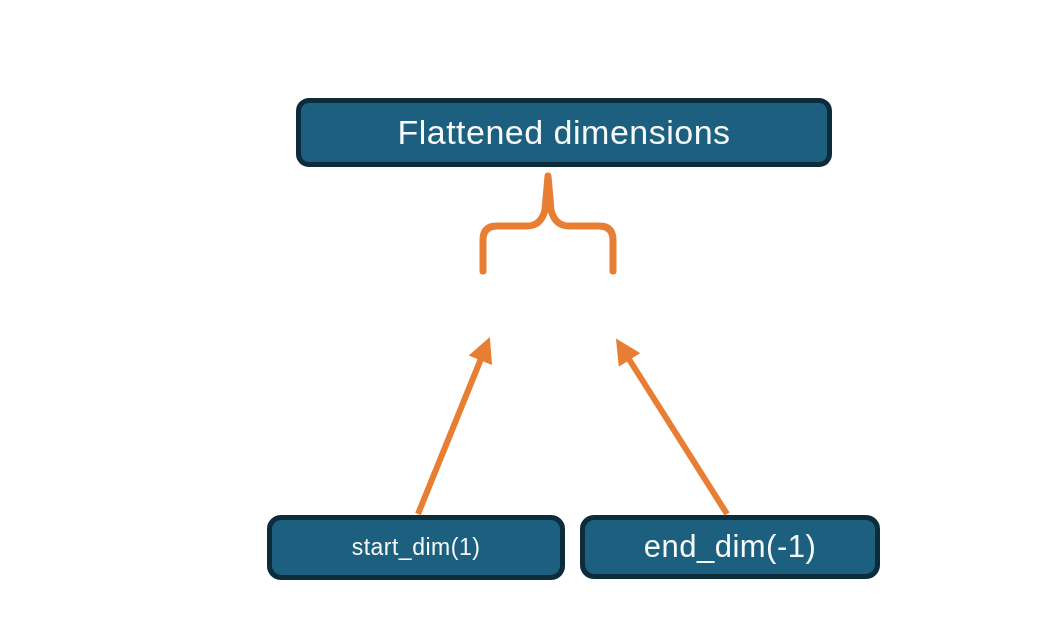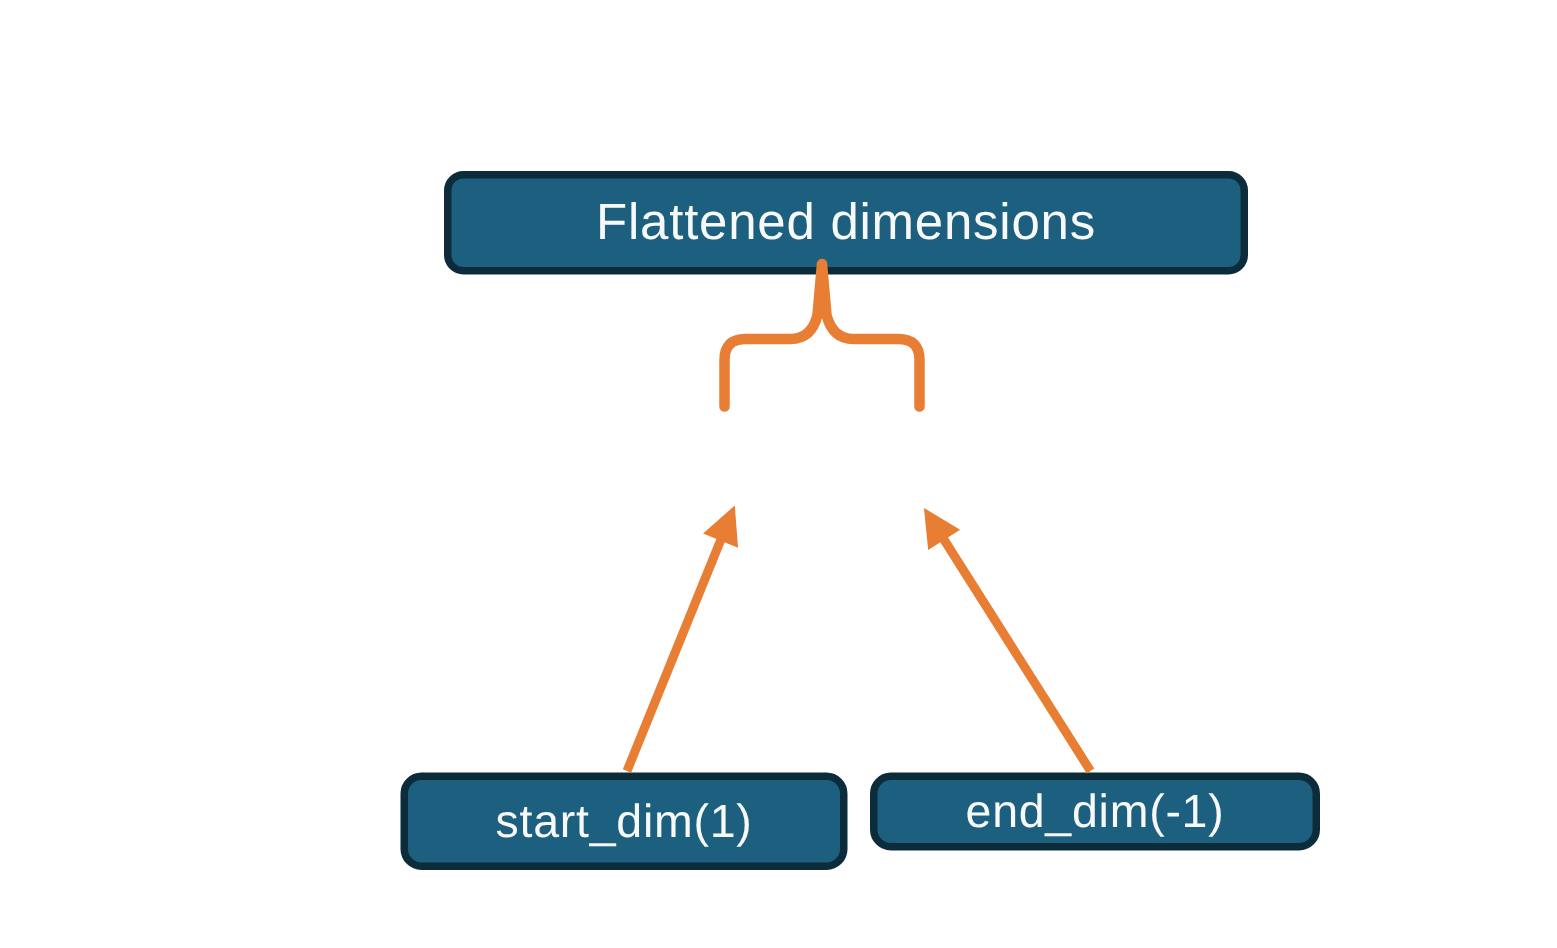--- a/index.html
+++ b/index.html
@@ -21,41 +21,41 @@
     background: #1D5F7F;
     border: 5px solid #0D2C3B;
     color: #F7F9F9;
     display: flex;
     align-items: center;
     justify-content: center;
     white-space: nowrap;
     letter-spacing: 0.5px;
   }
   .top-box {
-    left: 296px; top: 114px;
+    left: 296px; top: 98px;
     width: 536px; height: 69px;
     border-radius: 13px;
     font-size: 34px;
   }
   .main-box {
     left: 177px; top: 216px;
     width: 700px; height: 162px;
     border-width: 6px;
     border-radius: 24px;
     font-size: 45px;
   }
   .start-box {
     left: 267px; top: 515px;
     width: 298px; height: 65px;
     border-radius: 14px;
-    font-size: 31px;
+    font-size: 23px;
   }
   .end-box {
     left: 580px; top: 515px;
-    width: 300px; height: 52px;
+    width: 300px; height: 64px;
     border-radius: 14px;
     font-size: 31px;
     justify-content: center;
   }
   #connector-layer {
     position: absolute;
     left: 0; top: 0;
     width: 1038px;
     height: 632px;
     pointer-events: none;

